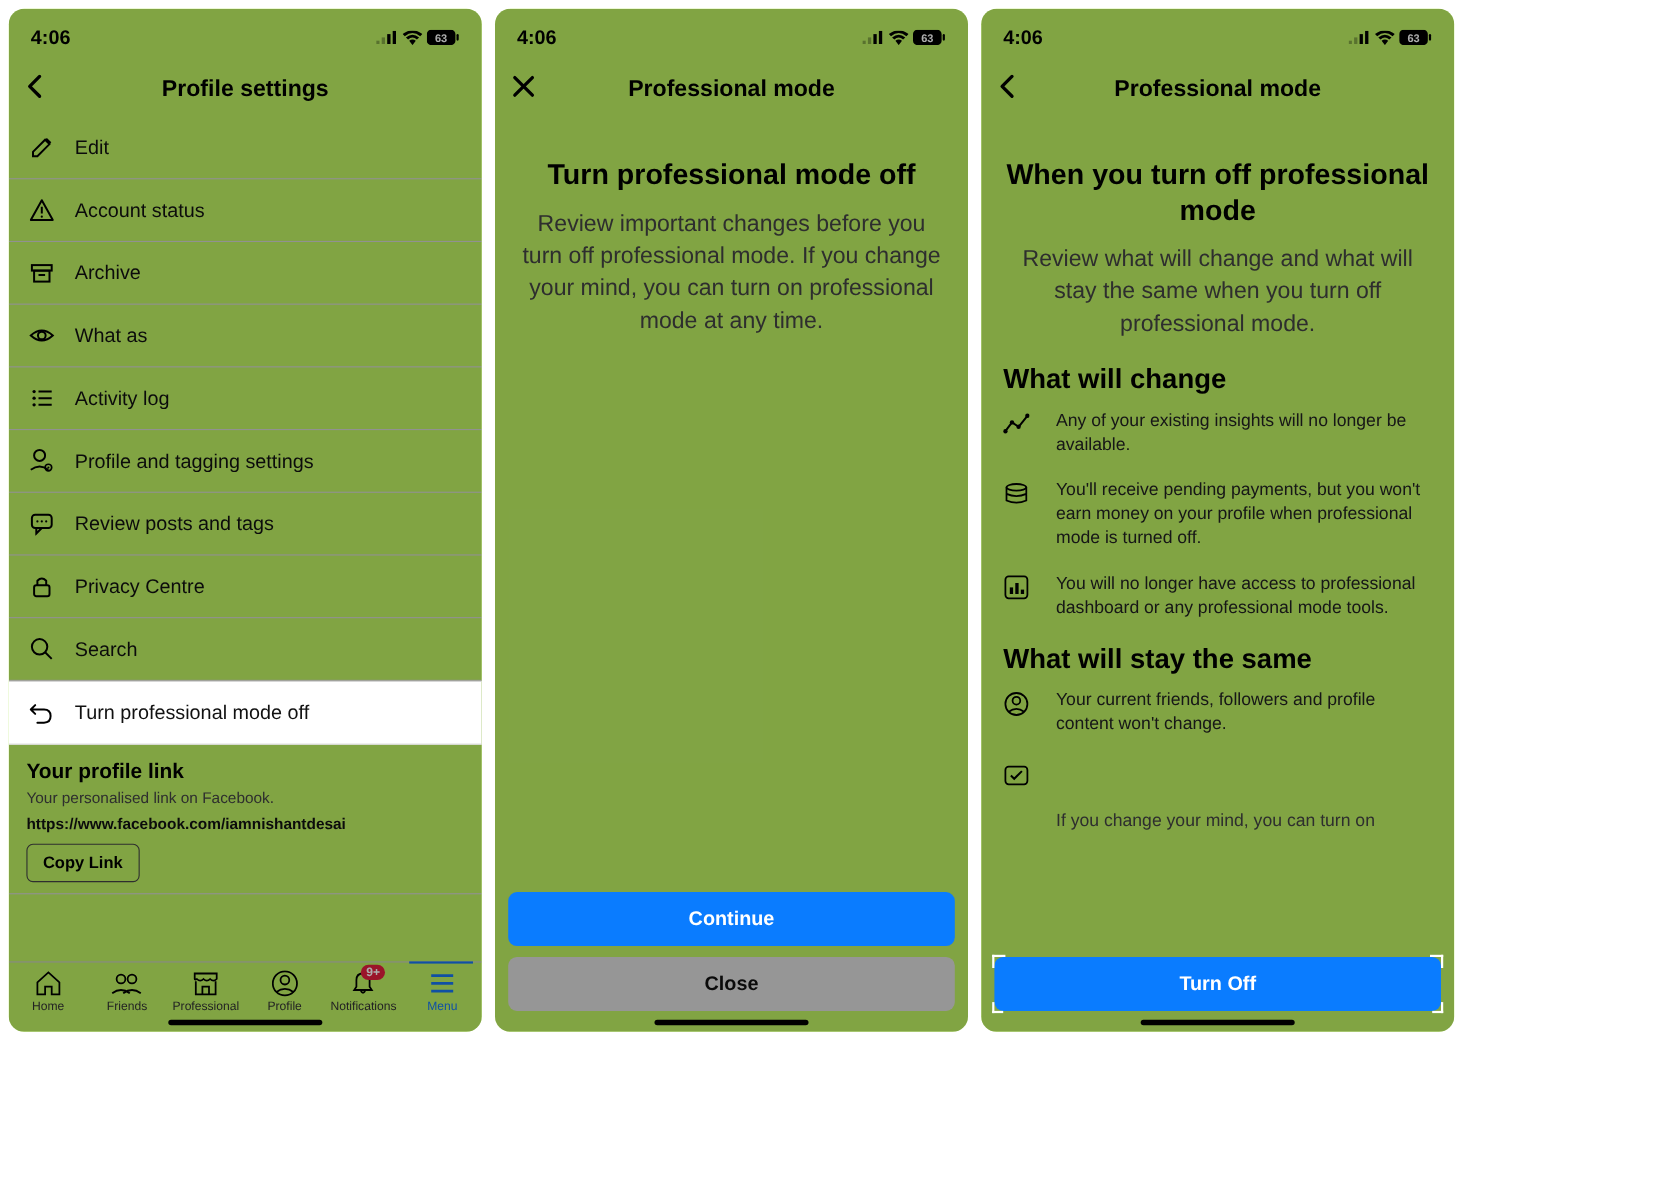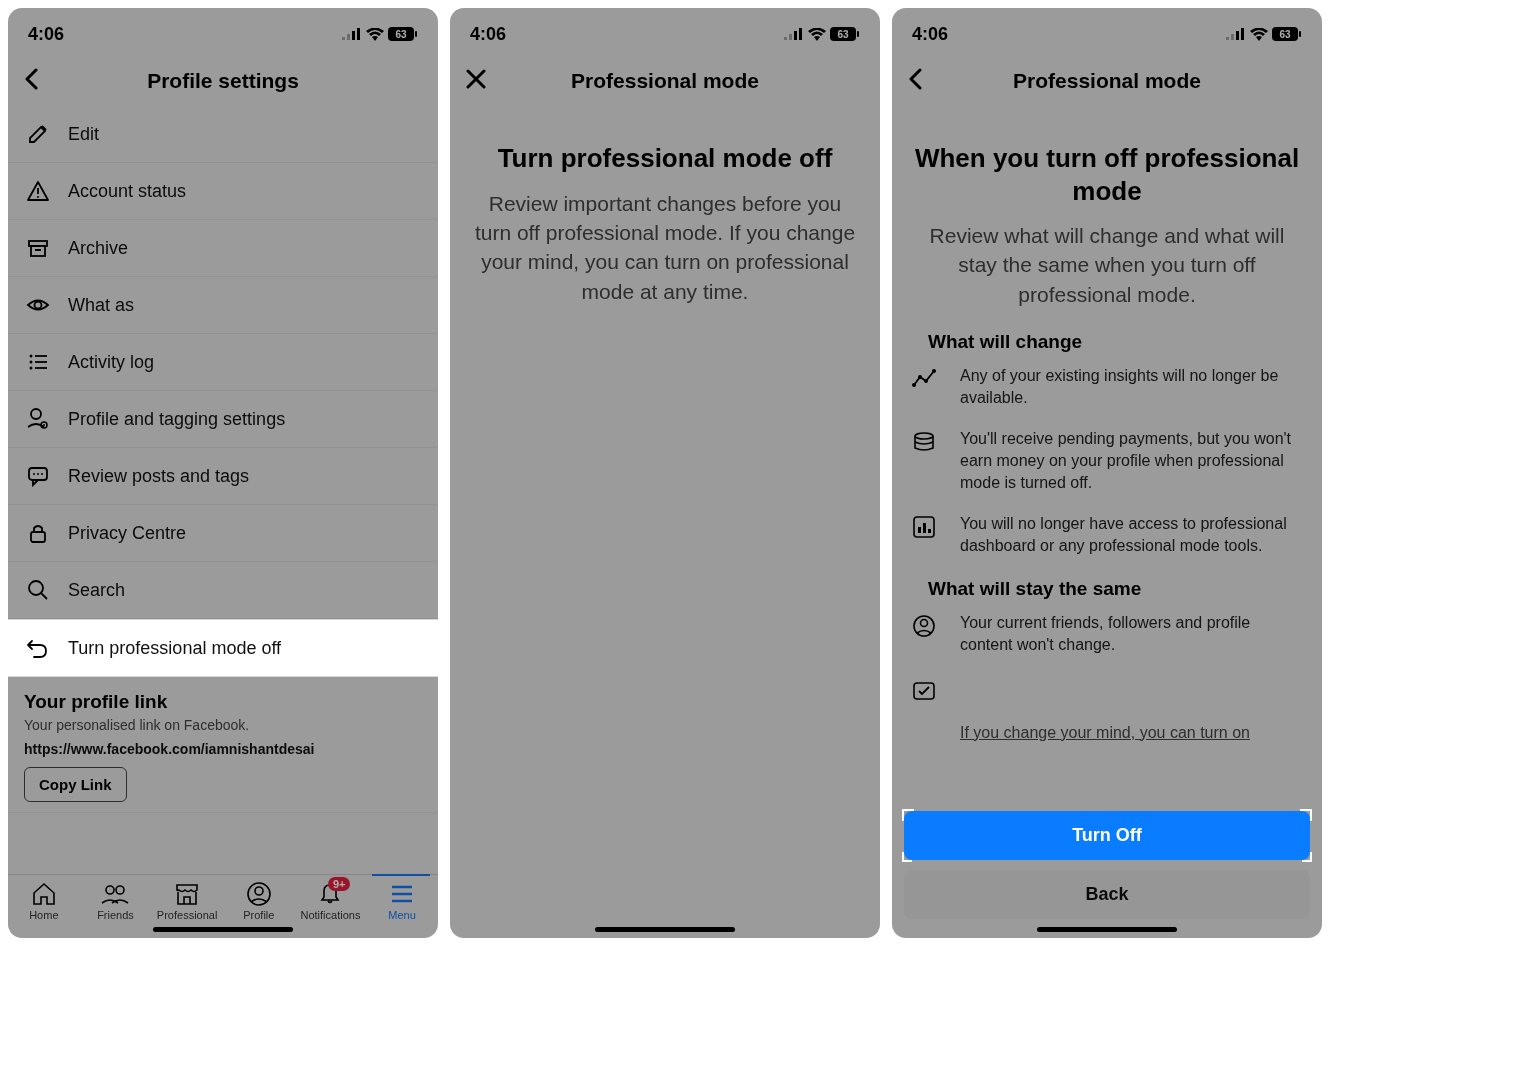--- a/index.html
+++ b/index.html
@@ -1,17 +1,17 @@
 <!DOCTYPE html>
 <html><head>
 <meta charset="utf-8">
 <style>
 * { margin: 0; padding: 0; box-sizing: border-box; font-family: -apple-system, BlinkMacSystemFont, "Segoe UI", Helvetica, Arial, sans-serif; }
 body { background: #fff; display: flex; gap: 12px; padding: 8px; }
-.phone { width: 430px; height: 930px; background: #e5e5e5; border-radius: 14px; overflow: hidden; display: flex; flex-direction: column; position: relative; flex-shrink: 0; }
+.phone { width: 430px; height: 930px; background: #bef264; border-radius: 14px; overflow: hidden; display: flex; flex-direction: column; position: relative; flex-shrink: 0; }
 .dim-overlay { position: absolute; inset: 0; background: rgba(0,0,0,0.32); pointer-events: none; z-index: 50; }
 .status-bar { display: flex; justify-content: space-between; align-items: center; padding: 6px 20px 2px 20px; height: 48px; font-weight: 600; font-size: 18px; }
 .status-time { font-weight: 700; }
 .status-right { display: flex; align-items: center; gap: 4px; }
 .signal-icon svg, .wifi-icon svg, .battery-icon svg { display: block; }
 .nav-bar { display: flex; align-items: center; justify-content: center; position: relative; height: 50px; }
 .nav-title { font-size: 21px; font-weight: 700; }
 .nav-icon-left { position: absolute; left: 16px; top: 50%; transform: translateY(-50%); }
 
 
@@ -34,26 +34,26 @@
 .notif-badge { position: absolute; top: -4px; right: -8px; background: #e41e3f; color: #fff; font-size: 11px; font-weight: 700; padding: 1px 5px; border-radius: 10px; }
 .home-indicator { width: 140px; height: 5px; background: #000; border-radius: 3px; margin: 4px auto 6px auto; }
 
 
 .content-scroll { flex: 1; overflow: hidden; padding: 0 20px; }
 .big-heading { font-size: 26px; font-weight: 800; text-align: center; margin-top: 36px; margin-bottom: 14px; line-height: 1.25; }
 .description { font-size: 21px; text-align: center; color: #444; line-height: 1.4; }
 .bottom-buttons { padding: 8px 12px 4px 12px; display: flex; flex-direction: column; gap: 10px; }
 .btn-primary { background: #0a7cff; color: #fff; font-size: 18px; font-weight: 700; border: none; border-radius: 8px; padding: 14px; }
 .btn-secondary { background: #dedede; color: #111; font-size: 18px; font-weight: 700; border: none; border-radius: 8px; padding: 14px; }
-.sub-heading { font-size: 19px; font-weight: 800; margin: 22px 0 12px 16px; }
+.sub-heading { font-size: 25px; font-weight: 800; margin: 22px 0 12px 0; }
 .info-row { display: flex; gap: 24px; margin-bottom: 20px; }
 .info-icon { width: 24px; height: 24px; flex-shrink: 0; margin-top: 2px; }
 .info-text { font-size: 16px; color: #222; line-height: 1.35; }
 .info-text strong { font-weight: 700; }
-.fade-cut { color: #444; text-decoration: underline; }
+.fade-cut { color: #444; }
 .corners { position: relative; }
 .corners::before, .corners::after, .corners .c3, .corners .c4 { content:''; position:absolute; width:10px; height:10px; border: 2px solid #fff; }
 .corners::before { top:-2px; left:-2px; border-right:none; border-bottom:none; }
 .corners::after { top:-2px; right:-2px; border-left:none; border-bottom:none; }
 .corners .c3 { bottom:-2px; left:-2px; border-right:none; border-top:none; }
 .corners .c4 { bottom:-2px; right:-2px; border-left:none; border-top:none; }
 .primary-highlight { position: relative; z-index: 100; }
 </style>
 </head>
 <body>
@@ -299,20 +299,24 @@
           <line x1="18" y1="2" x2="2" y2="18" stroke="#000" stroke-width="3" stroke-linecap="round"></line>
         </svg></span>
     <span class="nav-title">Professional mode</span>
   </div>
 
   <div class="content-scroll">
     <div class="big-heading">Turn professional mode off</div>
     <div class="description">Review important changes before you turn off professional mode. If you change your mind, you can turn on professional mode at any time.</div>
   </div>
 
+  <div class="bottom-buttons">
+    <button class="btn-primary primary-highlight">Continue</button>
+    <button class="btn-secondary">Close</button>
+  </div>
   <div class="home-indicator"></div>
 </div>
 
 <div class="phone">
   <div class="dim-overlay"></div>
 
   <div class="status-bar">
     <span class="status-time">4:06</span>
     <div class="status-right">
       <span class="signal-icon">
@@ -393,16 +397,15 @@
           </svg></span>
     </div>
     <div class="info-row">
       <span class="info-icon" style="visibility:hidden"></span>
       <div class="info-text fade-cut">If you change your mind, you can turn on</div>
     </div>
   </div>
 
   <div class="bottom-buttons">
     <button class="btn-primary primary-highlight corners"><span>Turn Off</span><span class="c3"></span><span class="c4"></span></button>
-    <button class="btn-secondary">Back</button>
   </div>
   <div class="home-indicator"></div>
 </div>
 
 </body></html>

